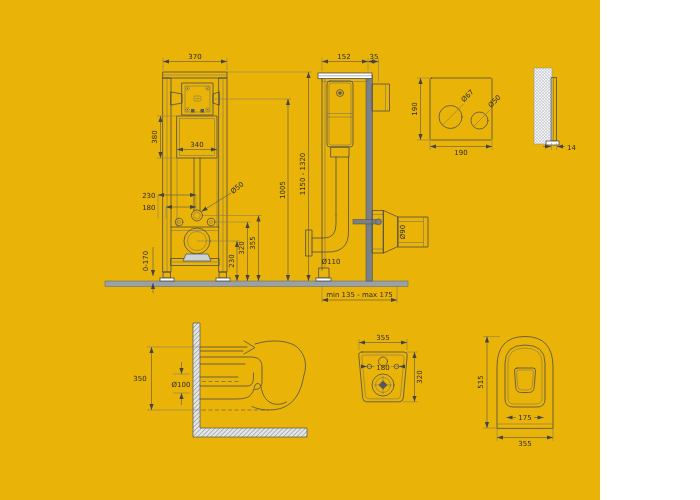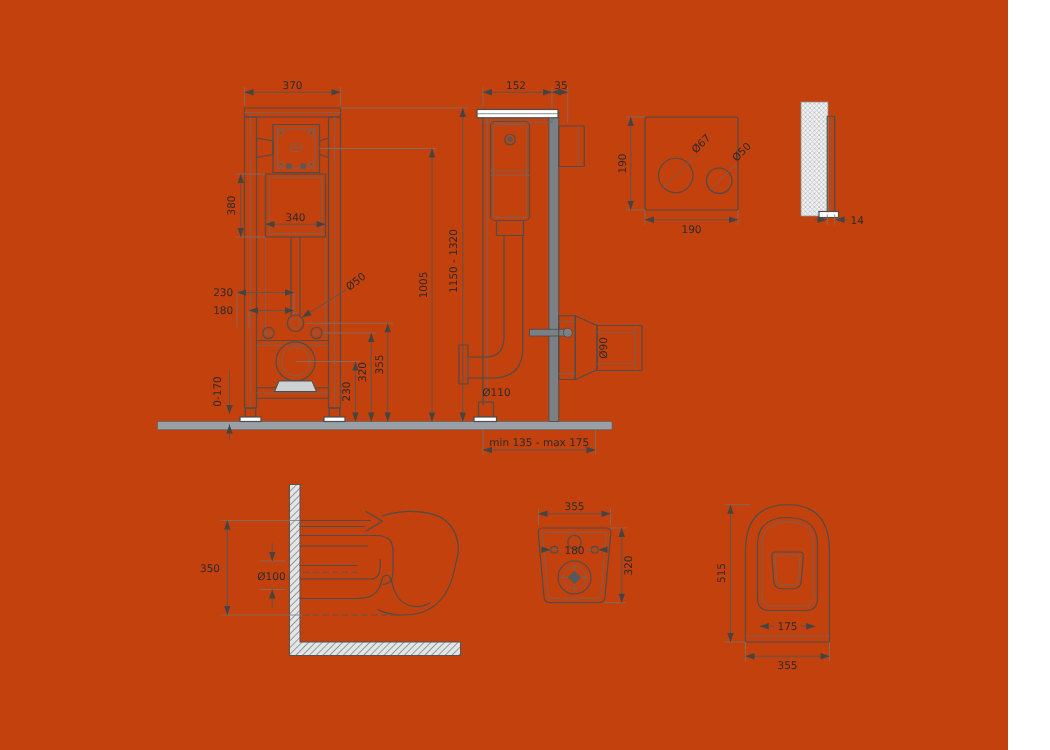--- a/index.html
+++ b/index.html
@@ -1,16 +1,16 @@
 <!DOCTYPE html>
 <html><head>
 <meta charset="utf-8">
 <style>
   html,body{margin:0;padding:0;background:#ffffff;}
-  .stage{position:relative;width:672px;height:500px;background:#c2410c;overflow:hidden;
+  .stage{position:relative;width:600px;height:500px;background:#eab308;overflow:hidden;
          font-family:"DejaVu Sans", sans-serif;text-align:center;}
   svg{display:block}
   .s  {stroke:#4d4d4d;stroke-width:.8;fill:none;stroke-linecap:round;stroke-linejoin:round;}
   .sf {stroke:#4d4d4d;stroke-width:.8;fill:#ffffff;}
   .thin{stroke:#6a6a6a;stroke-width:.5;fill:none;}
   .d  {stroke:#555;stroke-width:.6;fill:none;}
   .ext{stroke:#777;stroke-width:.5;fill:none;}
   .dash{stroke:#555;stroke-width:.6;fill:none;stroke-dasharray:4 2.5;}
   .t  {font-family:"DejaVu Sans", sans-serif;font-size:7px;fill:#2b2b2b;}
   .ground{fill:#9aa1a6;stroke:#5f6468;stroke-width:.5;}

